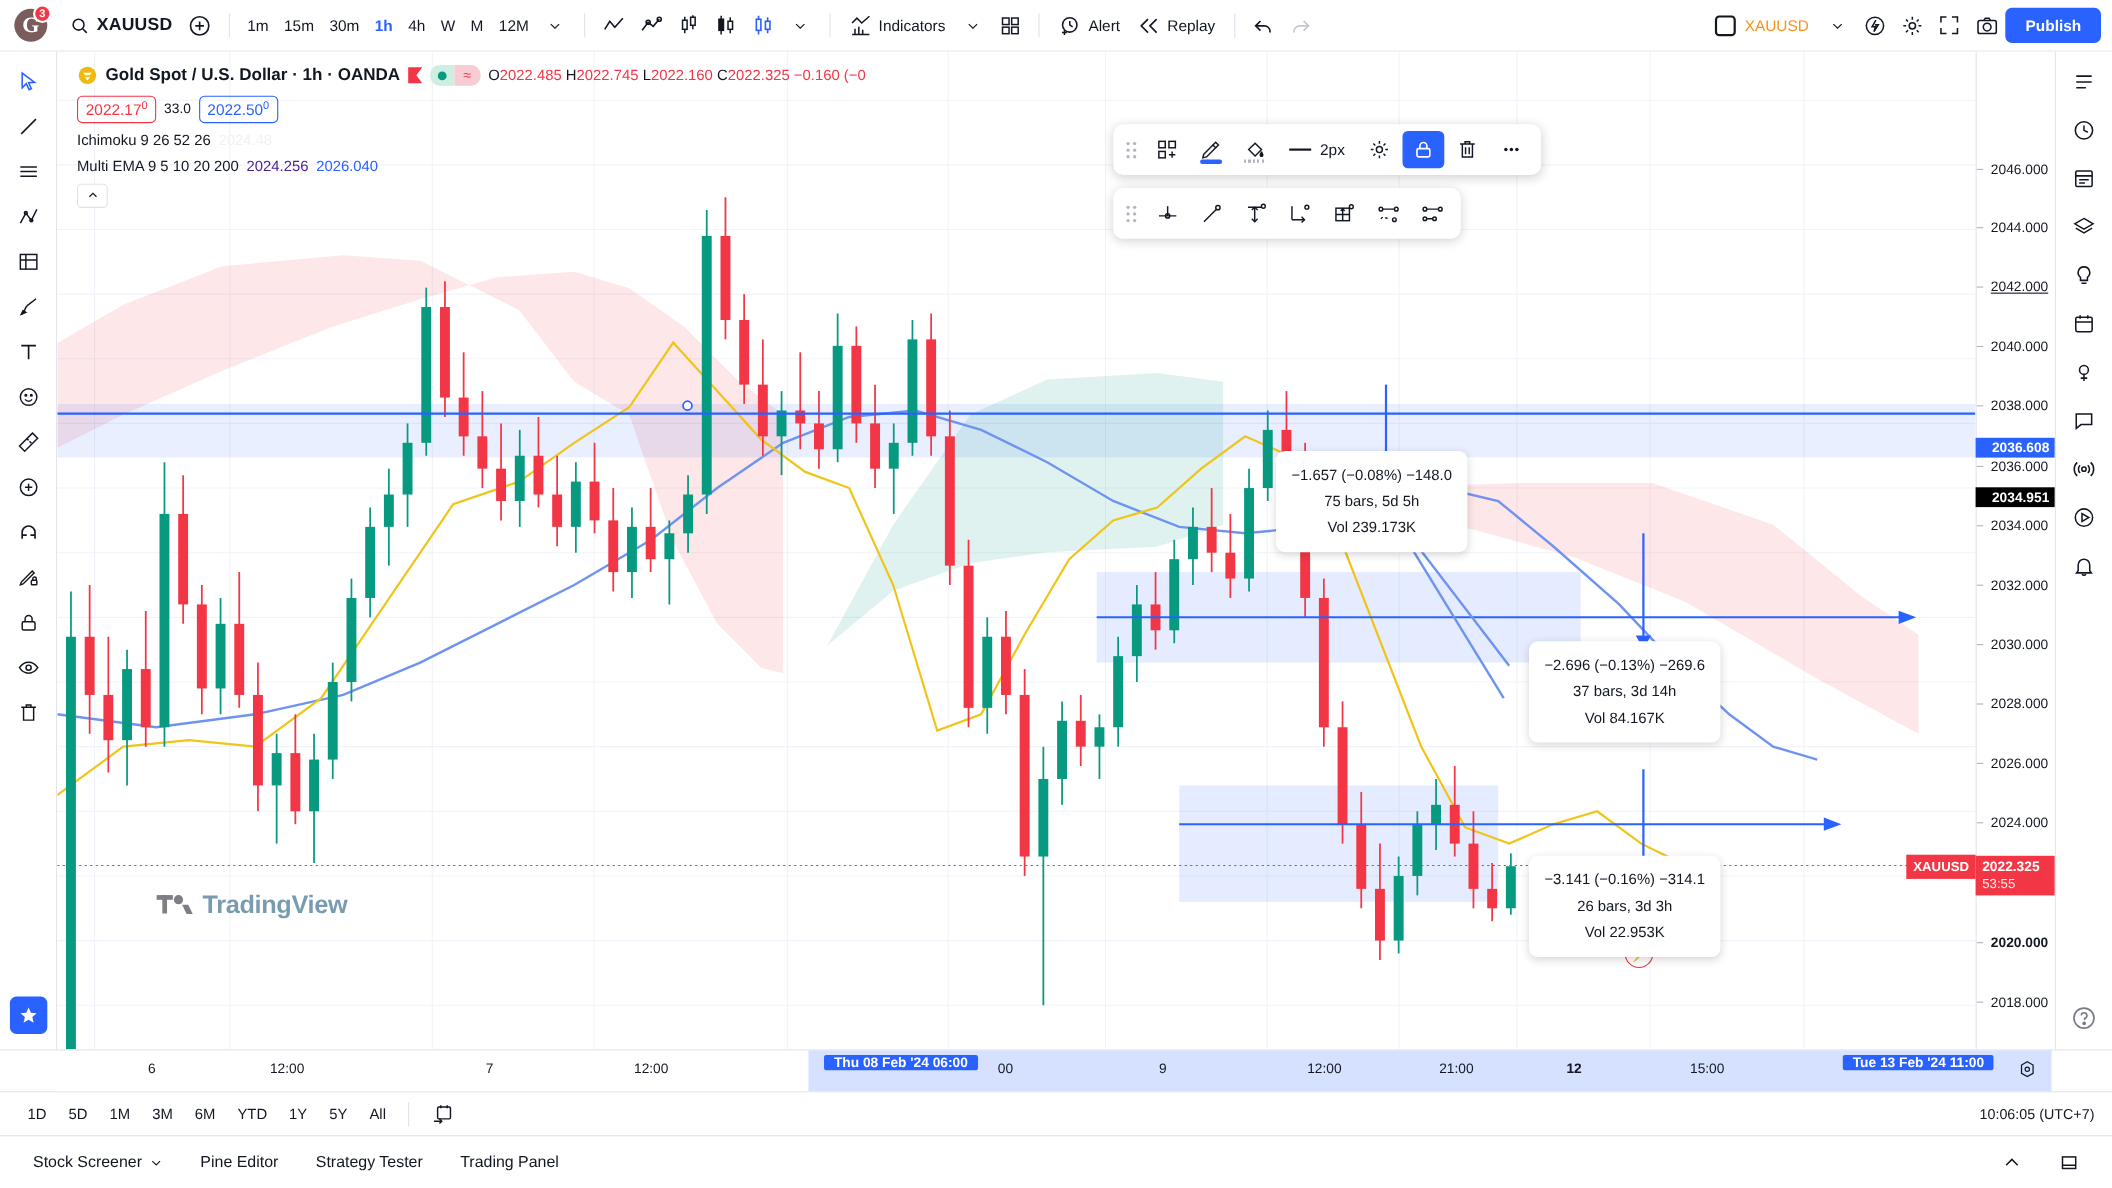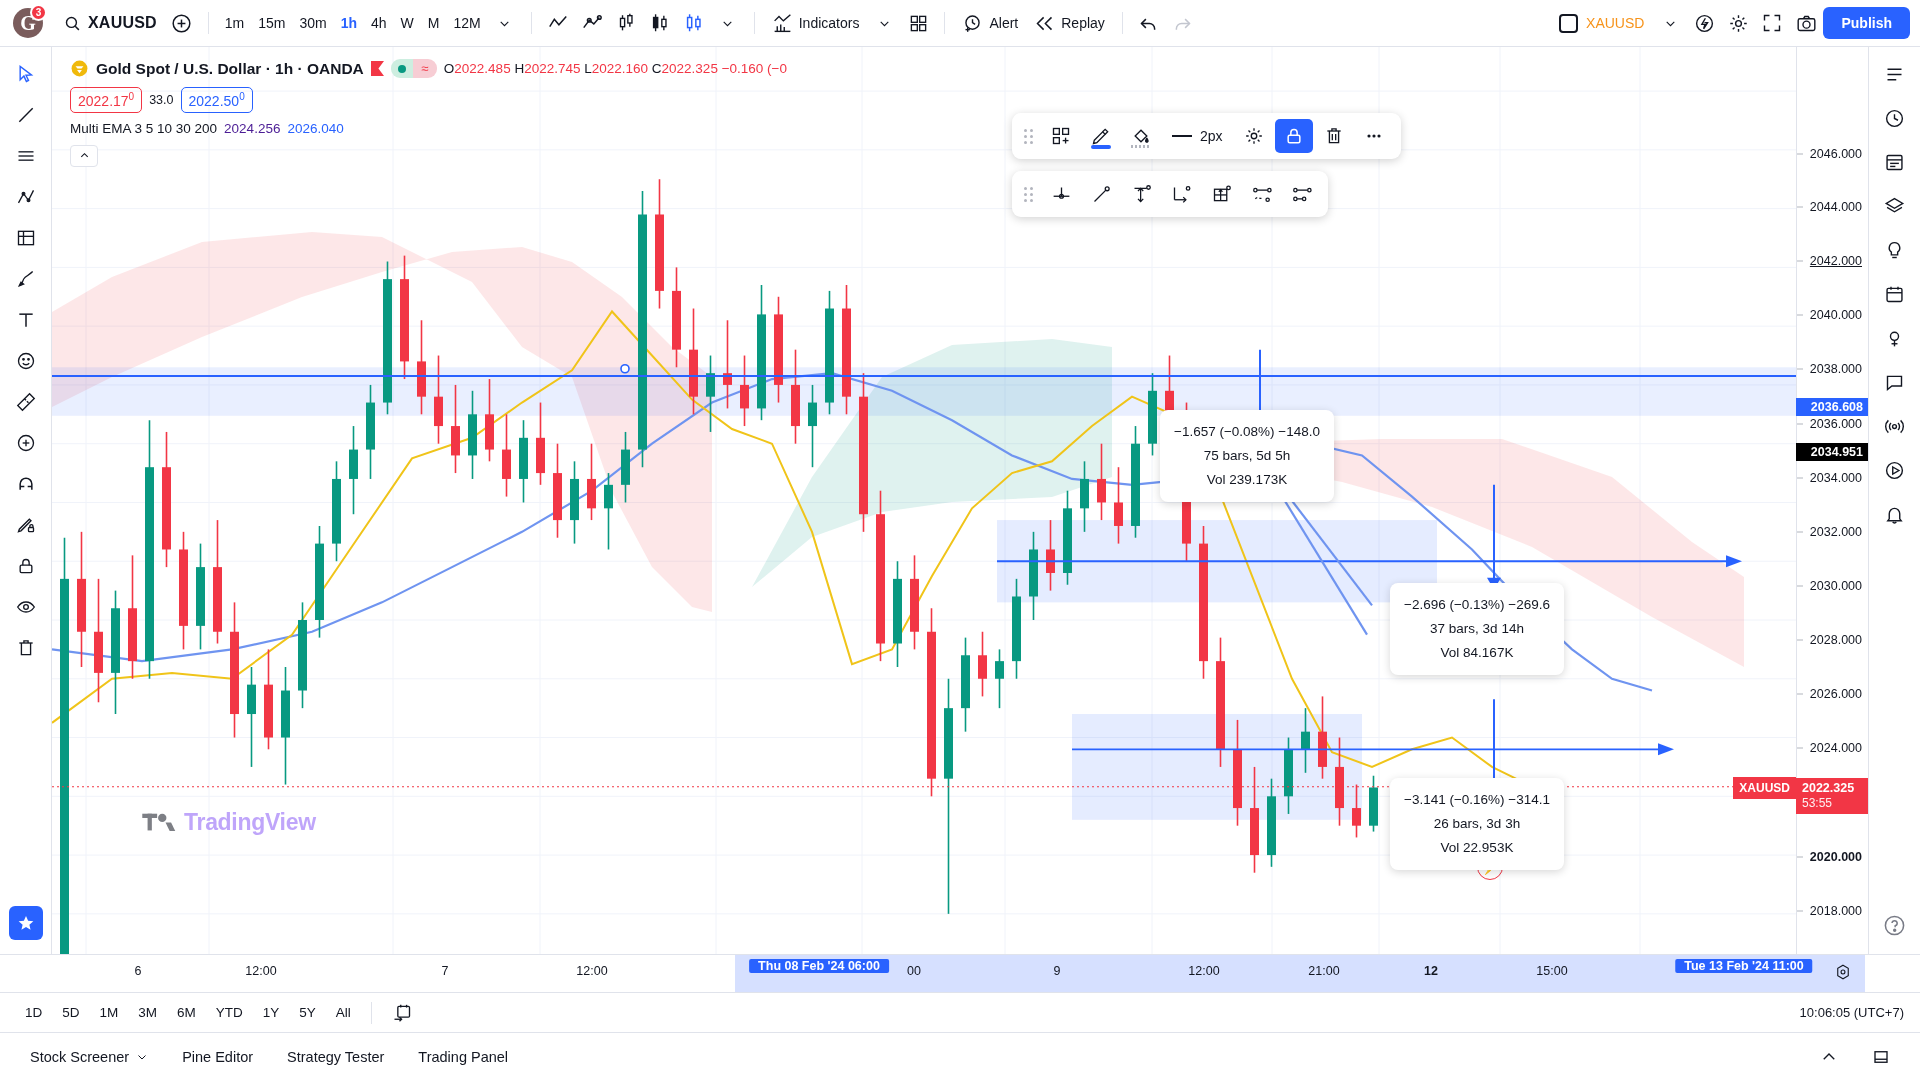--- a/index.html
+++ b/index.html
@@ -146,21 +146,21 @@
 
   
   .rightbar{ width:52px; flex:0 0 52px; border-left:1px solid #e0e3eb; background:#fff;
      display:flex; flex-direction:column; align-items:center; padding-top:8px; gap:6px; }
   .rb-item{ width:38px; height:38px; border-radius:5px; display:flex; align-items:center;
      justify-content:center; cursor:pointer; }
   .rb-spacer{ flex:1 }
 
   .watermark{ position:absolute; left:90px; bottom:118px; display:flex; align-items:center;
      gap:8px; opacity:.55; }
-  .wm-txt{ font-size:23px; font-weight:700; letter-spacing:-.3px; color:#8b5cf6; }
+  .wm-txt{ font-size:23px; font-weight:700; letter-spacing:-.3px; color:#0c4a6e; }
   .bolt{ position:absolute; left:1425px; bottom:74px; width:26px; height:26px; border-radius:50%;
      border:1.6px solid #f23645; display:flex; align-items:center; justify-content:center;
      color:#f23645; font-size:14px; }
 </style>
 </head>
 <body>
 
 <div class="app">
 
   <div class="topbar">
@@ -701,23 +701,27 @@
             <span>(−0</span>
           </span>
         </div>
 
         <div class="lg-row2">
           <span class="box-red"><span>2022.17</span><span class="sup">0</span></span>
           <span class="mid">33.0</span>
           <span class="box-blue"><span>2022.50</span><span class="sup">0</span></span>
         </div>
 
+        <div class="lg-row3">
+          <span>Ichimoku 9 26 52 26</span>
+          <span class="lg-ichi-v">2024.48</span>
+        </div>
 
         <div class="lg-row4">
-          <span>Multi EMA 3 5 10 30 200</span>
+          <span>Multi EMA 9 5 10 20 200</span>
           <span class="ema-y">2024.256</span>
           <span class="ema-b">2026.040</span>
         </div>
 
         <div class="collapse-btn">
           <svg width="11" height="11" viewBox="0 0 24 24" fill="none" stroke="#131722" stroke-width="2.4">
               <polyline points="5,15 12,8 19,15"></polyline>
             </svg>
         </div>
       </div>

